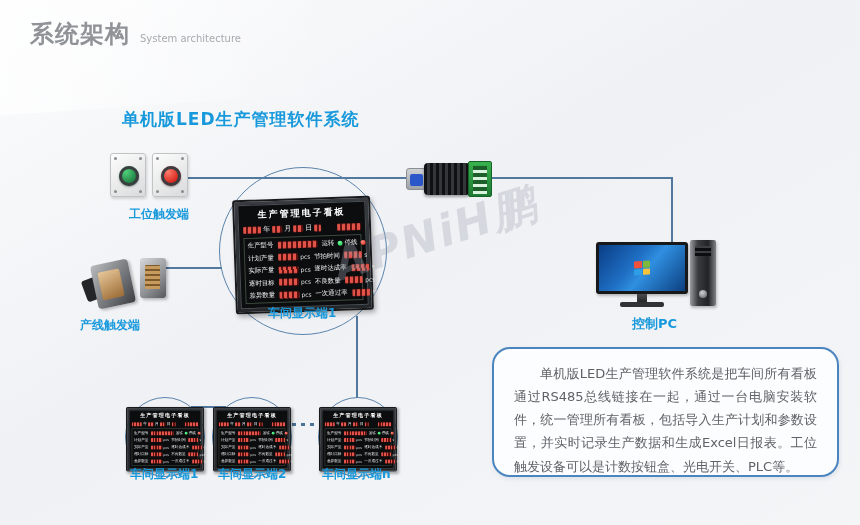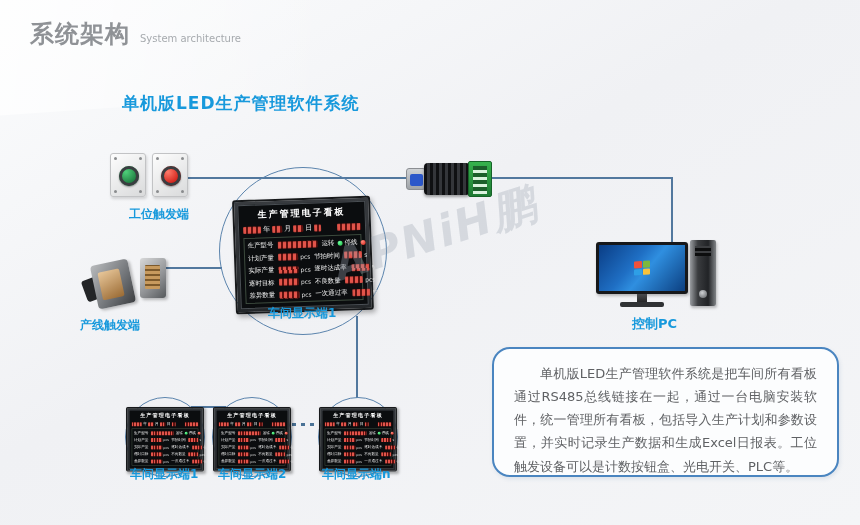--- a/index.html
+++ b/index.html
@@ -8,21 +8,21 @@
   .stage { position:relative; width:860px; height:525px;
            background:linear-gradient(150deg,#fbfcfd 0%,#f0f1f4 45%,#f4f5f7 100%); overflow:hidden; }
   .stage::before { content:""; position:absolute; top:-40px; left:-60px; width:560px; height:140px;
            background:linear-gradient(100deg,rgba(255,255,255,.9),rgba(255,255,255,0) 70%);
            transform:rotate(-4deg); pointer-events:none; }
 
   
   .header { position:absolute; top:18px; left:30px; white-space:nowrap; }
   .title-cn { font-size:24px; font-weight:bold; color:#8f9296; letter-spacing:1px; }
   .title-en { font-size:10px; color:#a6aaae; margin-left:10px; }
-  .subtitle { position:absolute; top:92px; left:122px; font-size:17px; font-weight:bold; color:#1799dc; letter-spacing:1px; }
+  .subtitle { position:absolute; top:108px; left:122px; font-size:17px; font-weight:bold; color:#1799dc; letter-spacing:1px; }
 
   
   .watermark { position:absolute; top:205px; left:330px; font-size:44px; font-weight:bold; font-style:italic;
            color:rgba(158,166,178,.33); transform:rotate(-18deg); letter-spacing:2px; z-index:6; pointer-events:none; }
 
   
   .line { position:absolute; background:#52789e; z-index:1; }
   .line.dotted { background:repeating-linear-gradient(90deg,#4a7296 0 4px,transparent 4px 9px); }
   .circle { position:absolute; border:1.5px solid #5b84ad; border-radius:50%; z-index:2; background:transparent; }
   #circle-main { left:219px; top:167px; width:168px; height:168px; }

